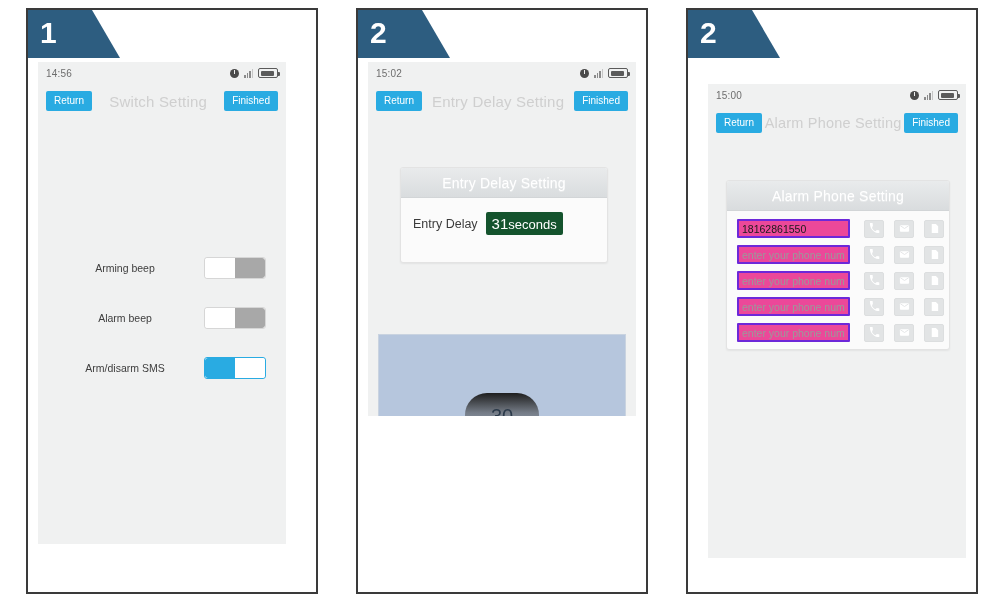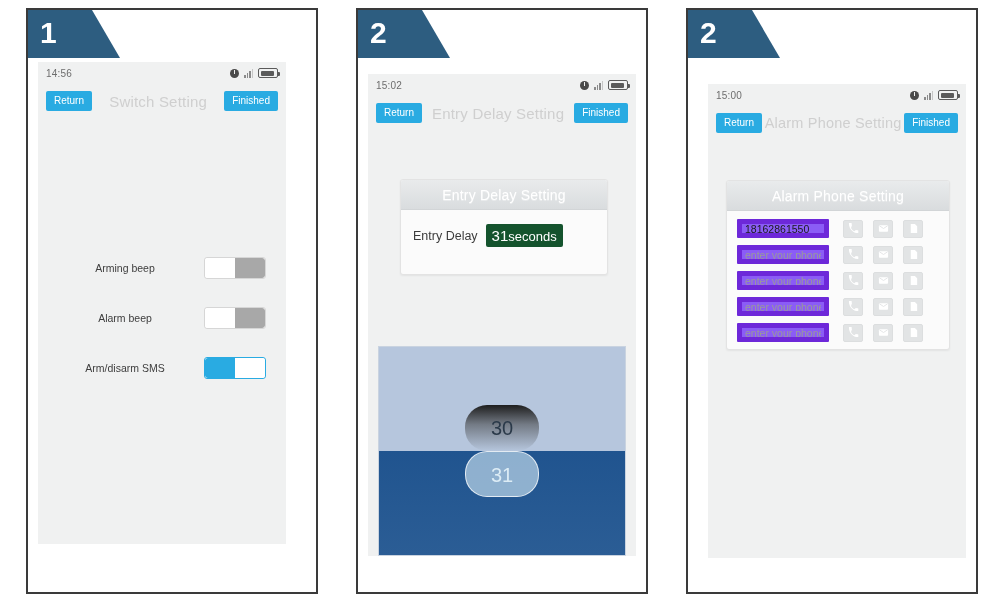--- a/index.html
+++ b/index.html
@@ -42,21 +42,21 @@
   }
   .badge .num { position: relative; z-index: 2; }
 
   
   .screen {
     position: absolute;
     background: #f0f1f1;
     overflow: hidden;
   }
   #screen-1 { left: 10px;  top: 52px; width: 248px; height: 482px; }
-  #screen-2 { left: 10px;  top: 64px; width: 268px; height: 482px; }
+  #screen-2 { left: 10px;  top: 52px; width: 268px; height: 354px; }
   #screen-3 { left: 20px;  top: 74px; width: 258px; height: 474px; }
 
   
   .statusbar {
     position: relative;
     height: 22px;
     display: flex; align-items: center;
     padding: 0 8px;
   }
   .status-time {
@@ -234,23 +234,23 @@
     position: absolute; left: 18px; top: 96px;
     width: 224px; height: 170px;
   }
   .phone-rows { padding: 8px 10px 10px 10px; }
   .phone-row {
     display: flex; align-items: center;
     margin-bottom: 7px;
   }
   .phone-row:last-child { margin-bottom: 0; }
   .phone-input {
-    width: 92px; height: 19px;
-    border: 5px solid #6d28d9;
-    background: #8b5cf6;
+    width: 113px; height: 19px;
+    border: 2px solid #6d28d9;
+    background: #ec4899;
     font-family: "Liberation Sans", sans-serif;
     font-size: 10.5px;
     color: #1a1a1a;
     padding: 0 3px;
     border-radius: 1px;
     outline: none;
   }
   .phone-input::placeholder { color: #9a9a9a; }
   .row-actions { display: flex; gap: 10px; margin-left: 14px; }
   .act-btn {

